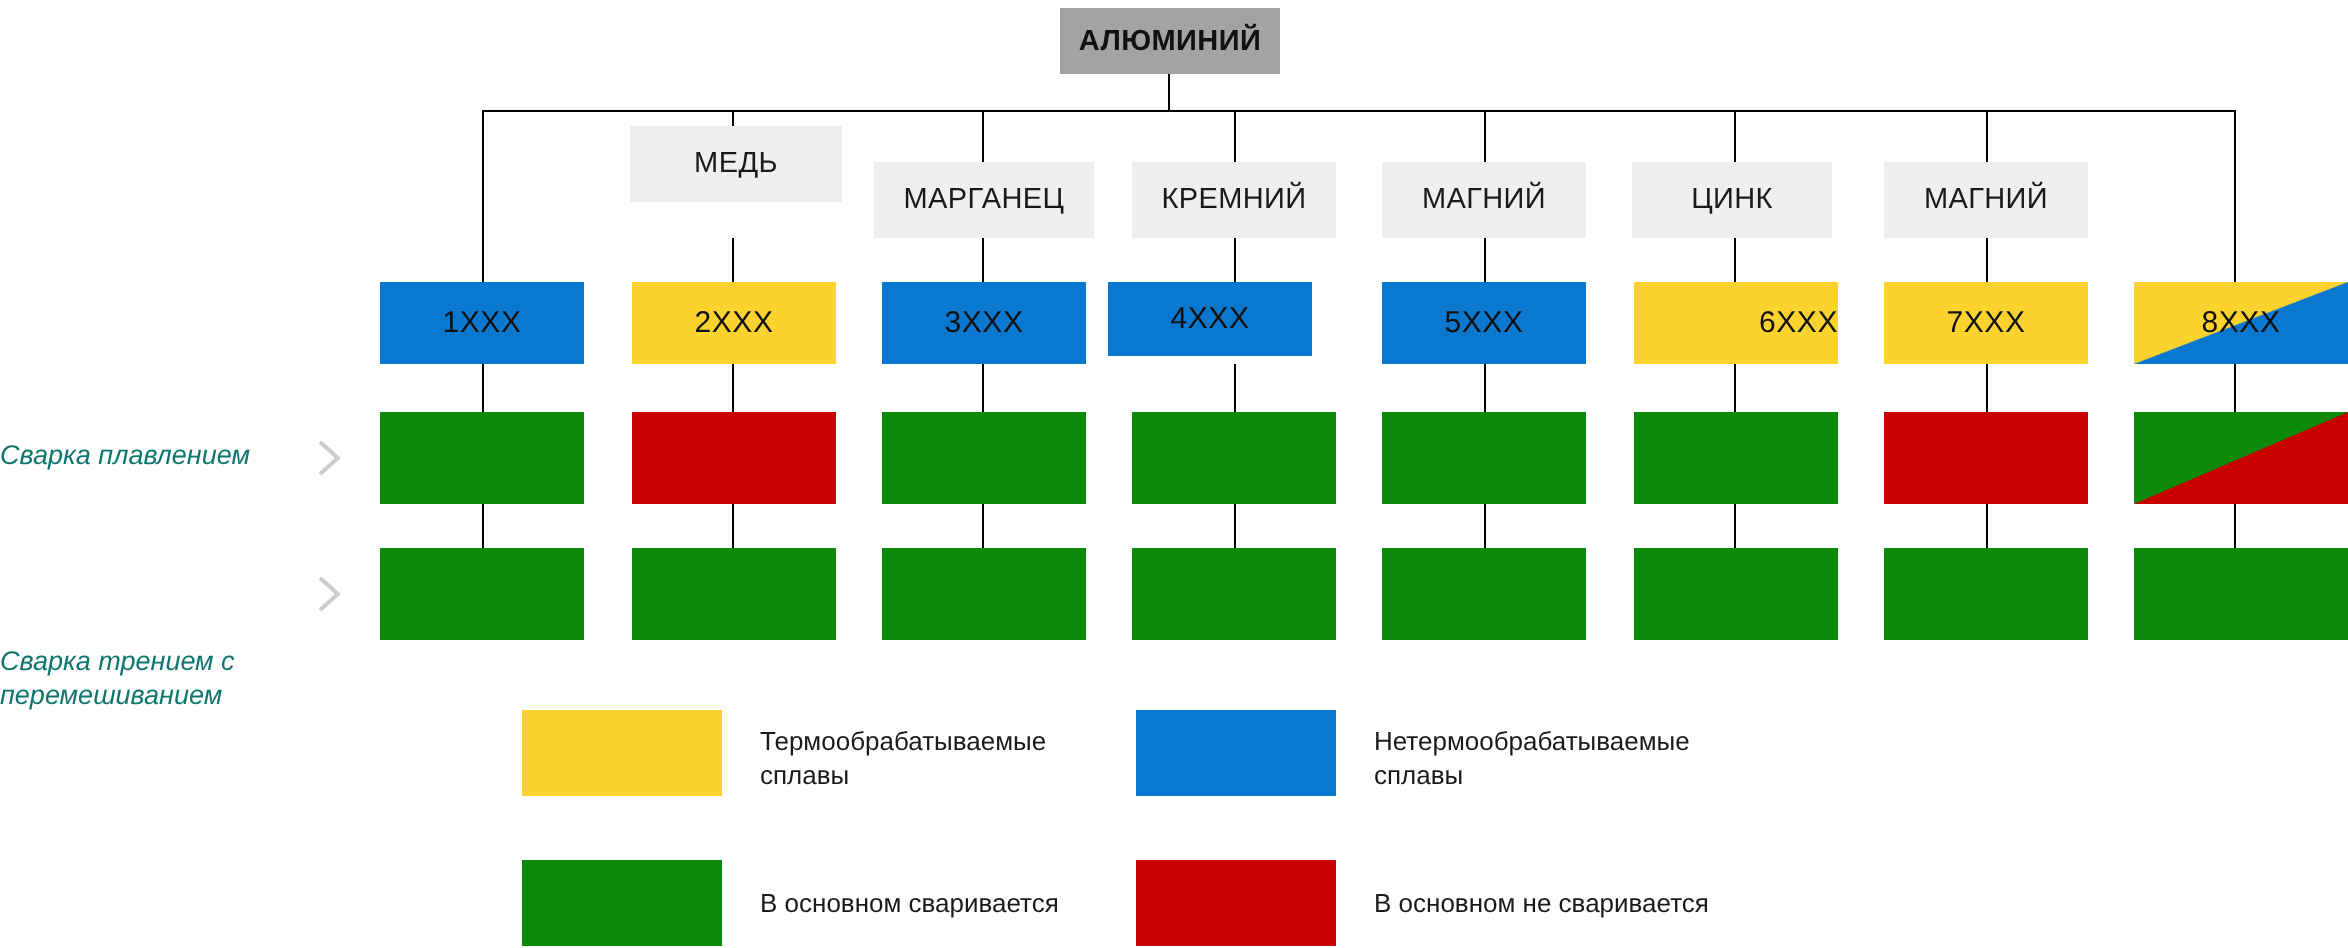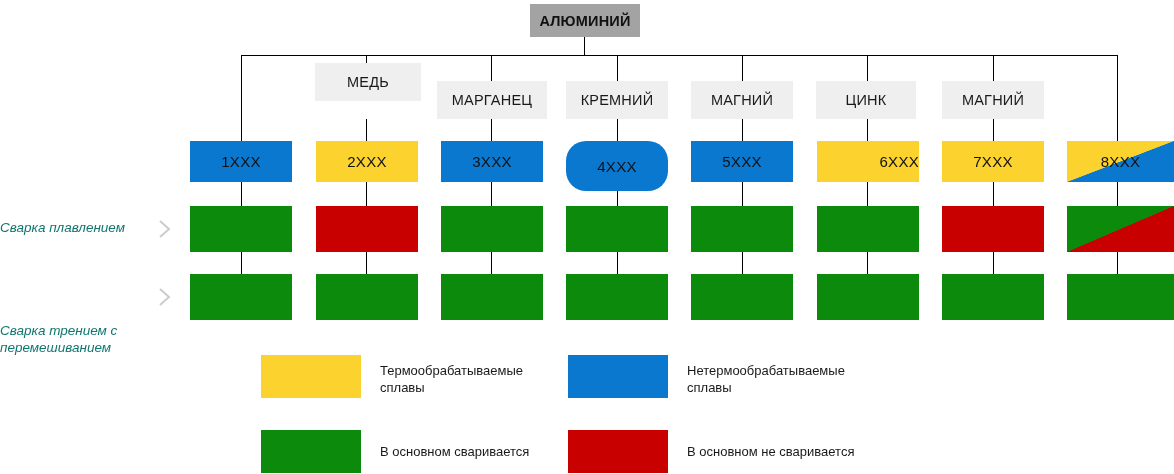--- a/index.html
+++ b/index.html
@@ -175,21 +175,21 @@
 
   <div class="cell blue" style="left:190px; top:141px; width:102px; height:41px;">
     <span>1XXX</span>
   </div>
   <div class="cell yellow" style="left:316px; top:141px; width:102px; height:41px;">
     <span>2XXX</span>
   </div>
   <div class="cell blue" style="left:441px; top:141px; width:102px; height:41px;">
     <span>3XXX</span>
   </div>
-  <div class="cell blue" style="left:566px; top:141px; width:102px; height:50px;border-radius:20px;">
+  <div class="cell blue" style="left:554px; top:141px; width:102px; height:37px;">
     <span>4XXX</span>
   </div>
   <div class="cell blue" style="left:691px; top:141px; width:102px; height:41px;">
     <span>5XXX</span>
   </div>
   <div class="cell yellow" style="left:817px; top:141px; width:102px; height:41px;justify-content:flex-end;">
     <span>6XXX</span>
   </div>
   <div class="cell yellow" style="left:942px; top:141px; width:102px; height:41px;">
     <span>7XXX</span>

